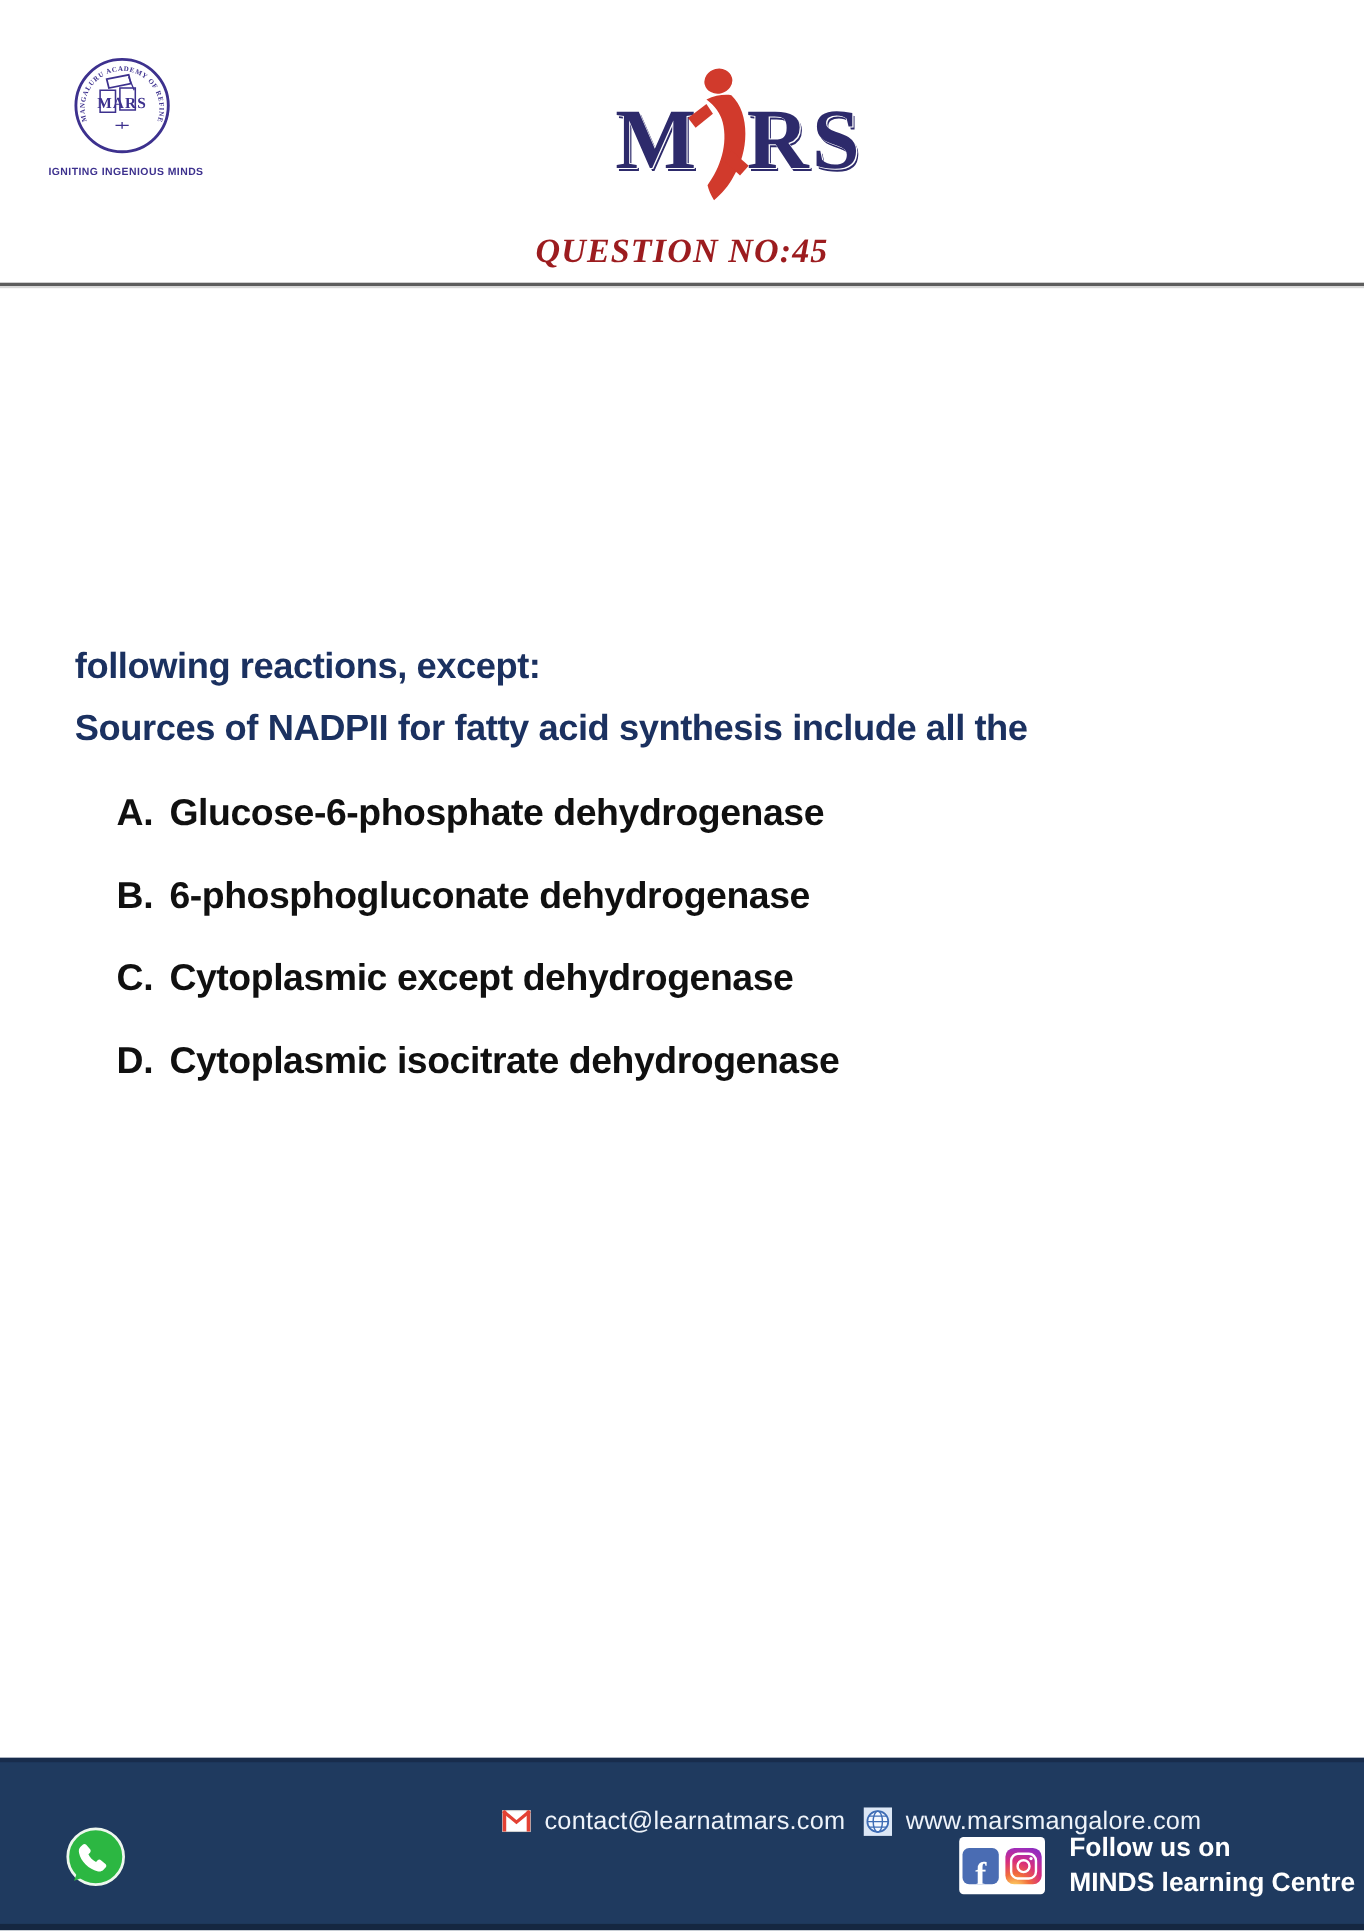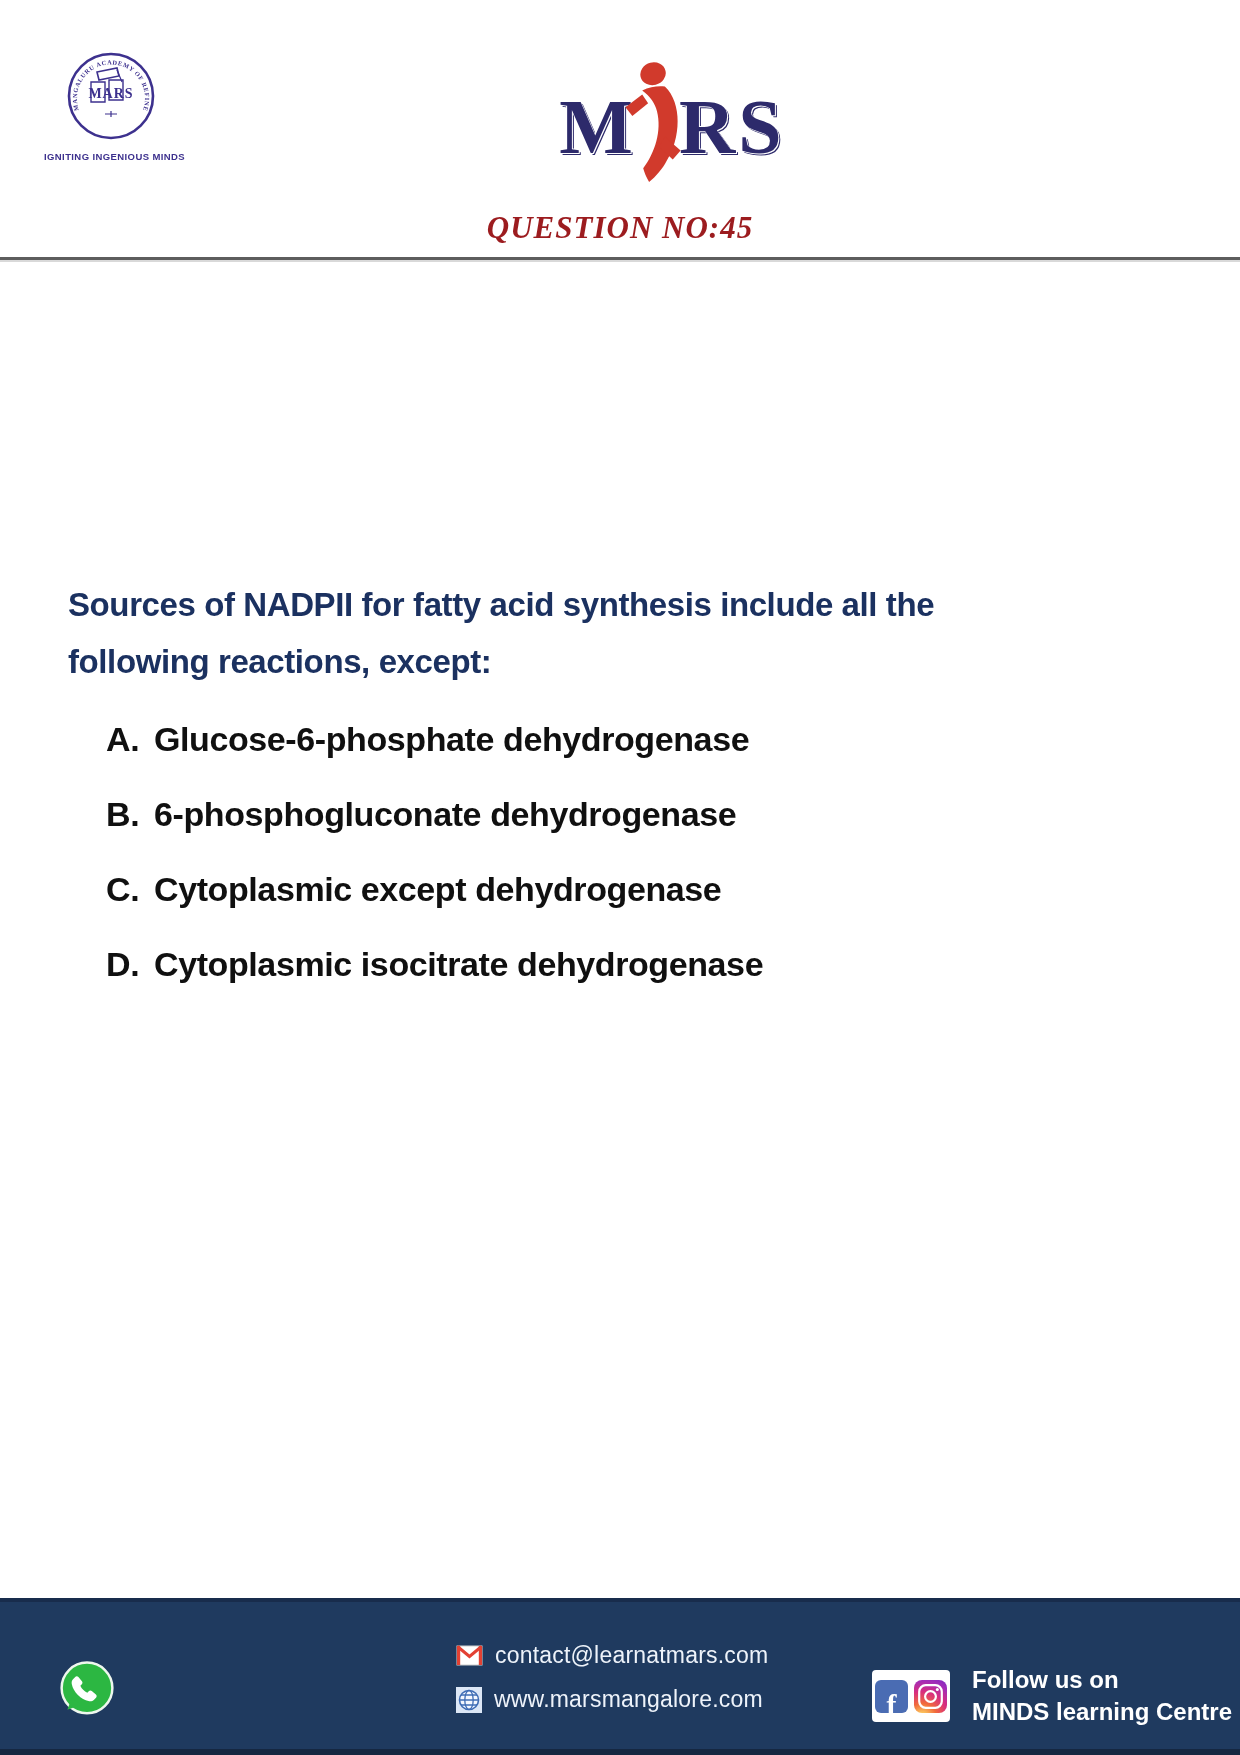--- a/index.html
+++ b/index.html
@@ -83,21 +83,21 @@
   .fgroup { position:absolute; display:flex; align-items:center; }
 
   .wa-group { left:58px; top:58px; gap:16px; }
   .wa-icon { width:58px; height:58px; flex:none; }
   .phones {
     font-family:"Liberation Serif", serif; font-weight:bold;
     font-size:25px; line-height:33px; color:#ffffff; letter-spacing:0.5px;
     white-space:nowrap;
   }
 
-  .contact-group { left:456px; top:40px; flex-direction:column; align-items:flex-start; gap:17px; }
+  .contact-group { left:456px; top:40px; flex-direction:row; align-items:flex-start; gap:17px; }
   .contact-row { display:flex; align-items:center; gap:12px; }
   .contact-row .cicon { flex:none; display:block; }
   .contact-text { font-size:23px; color:#eef3fa; letter-spacing:0.2px; white-space:nowrap; }
 
   .follow-group { left:872px; top:62px; gap:22px; }
   .social-box {
     width:78px; height:52px; background:#ffffff; border-radius:4px;
     display:flex; align-items:center; justify-content:center; gap:6px; flex:none;
   }
   .fb-icon {
@@ -146,22 +146,22 @@
       <path d="M4,48 L21,35 L27,44 L11,57 Z" fill="#d13a2c"></path>
       <path d="M44,78 L60,92 L52,101 L38,88 Z" fill="#d13a2c"></path>
     </svg>
     <span class="brand-letter right">RS</span>
   </div>
 
   <div class="question-no">QUESTION NO:45</div>
   <div class="rule"></div>
 
   <div class="stem">
+    <div>following reactions, except:</div>
     <div>Sources of NADPII for fatty acid synthesis include all the</div>
-    <div>following reactions, except:</div>
   </div>
 
   <div class="options">
     <div class="option">
       <span class="option-label">A.</span>
       <span>Glucose-6-phosphate dehydrogenase</span>
     </div>
     <div class="option">
       <span class="option-label">B.</span>
       <span>6-phosphogluconate dehydrogenase</span>

